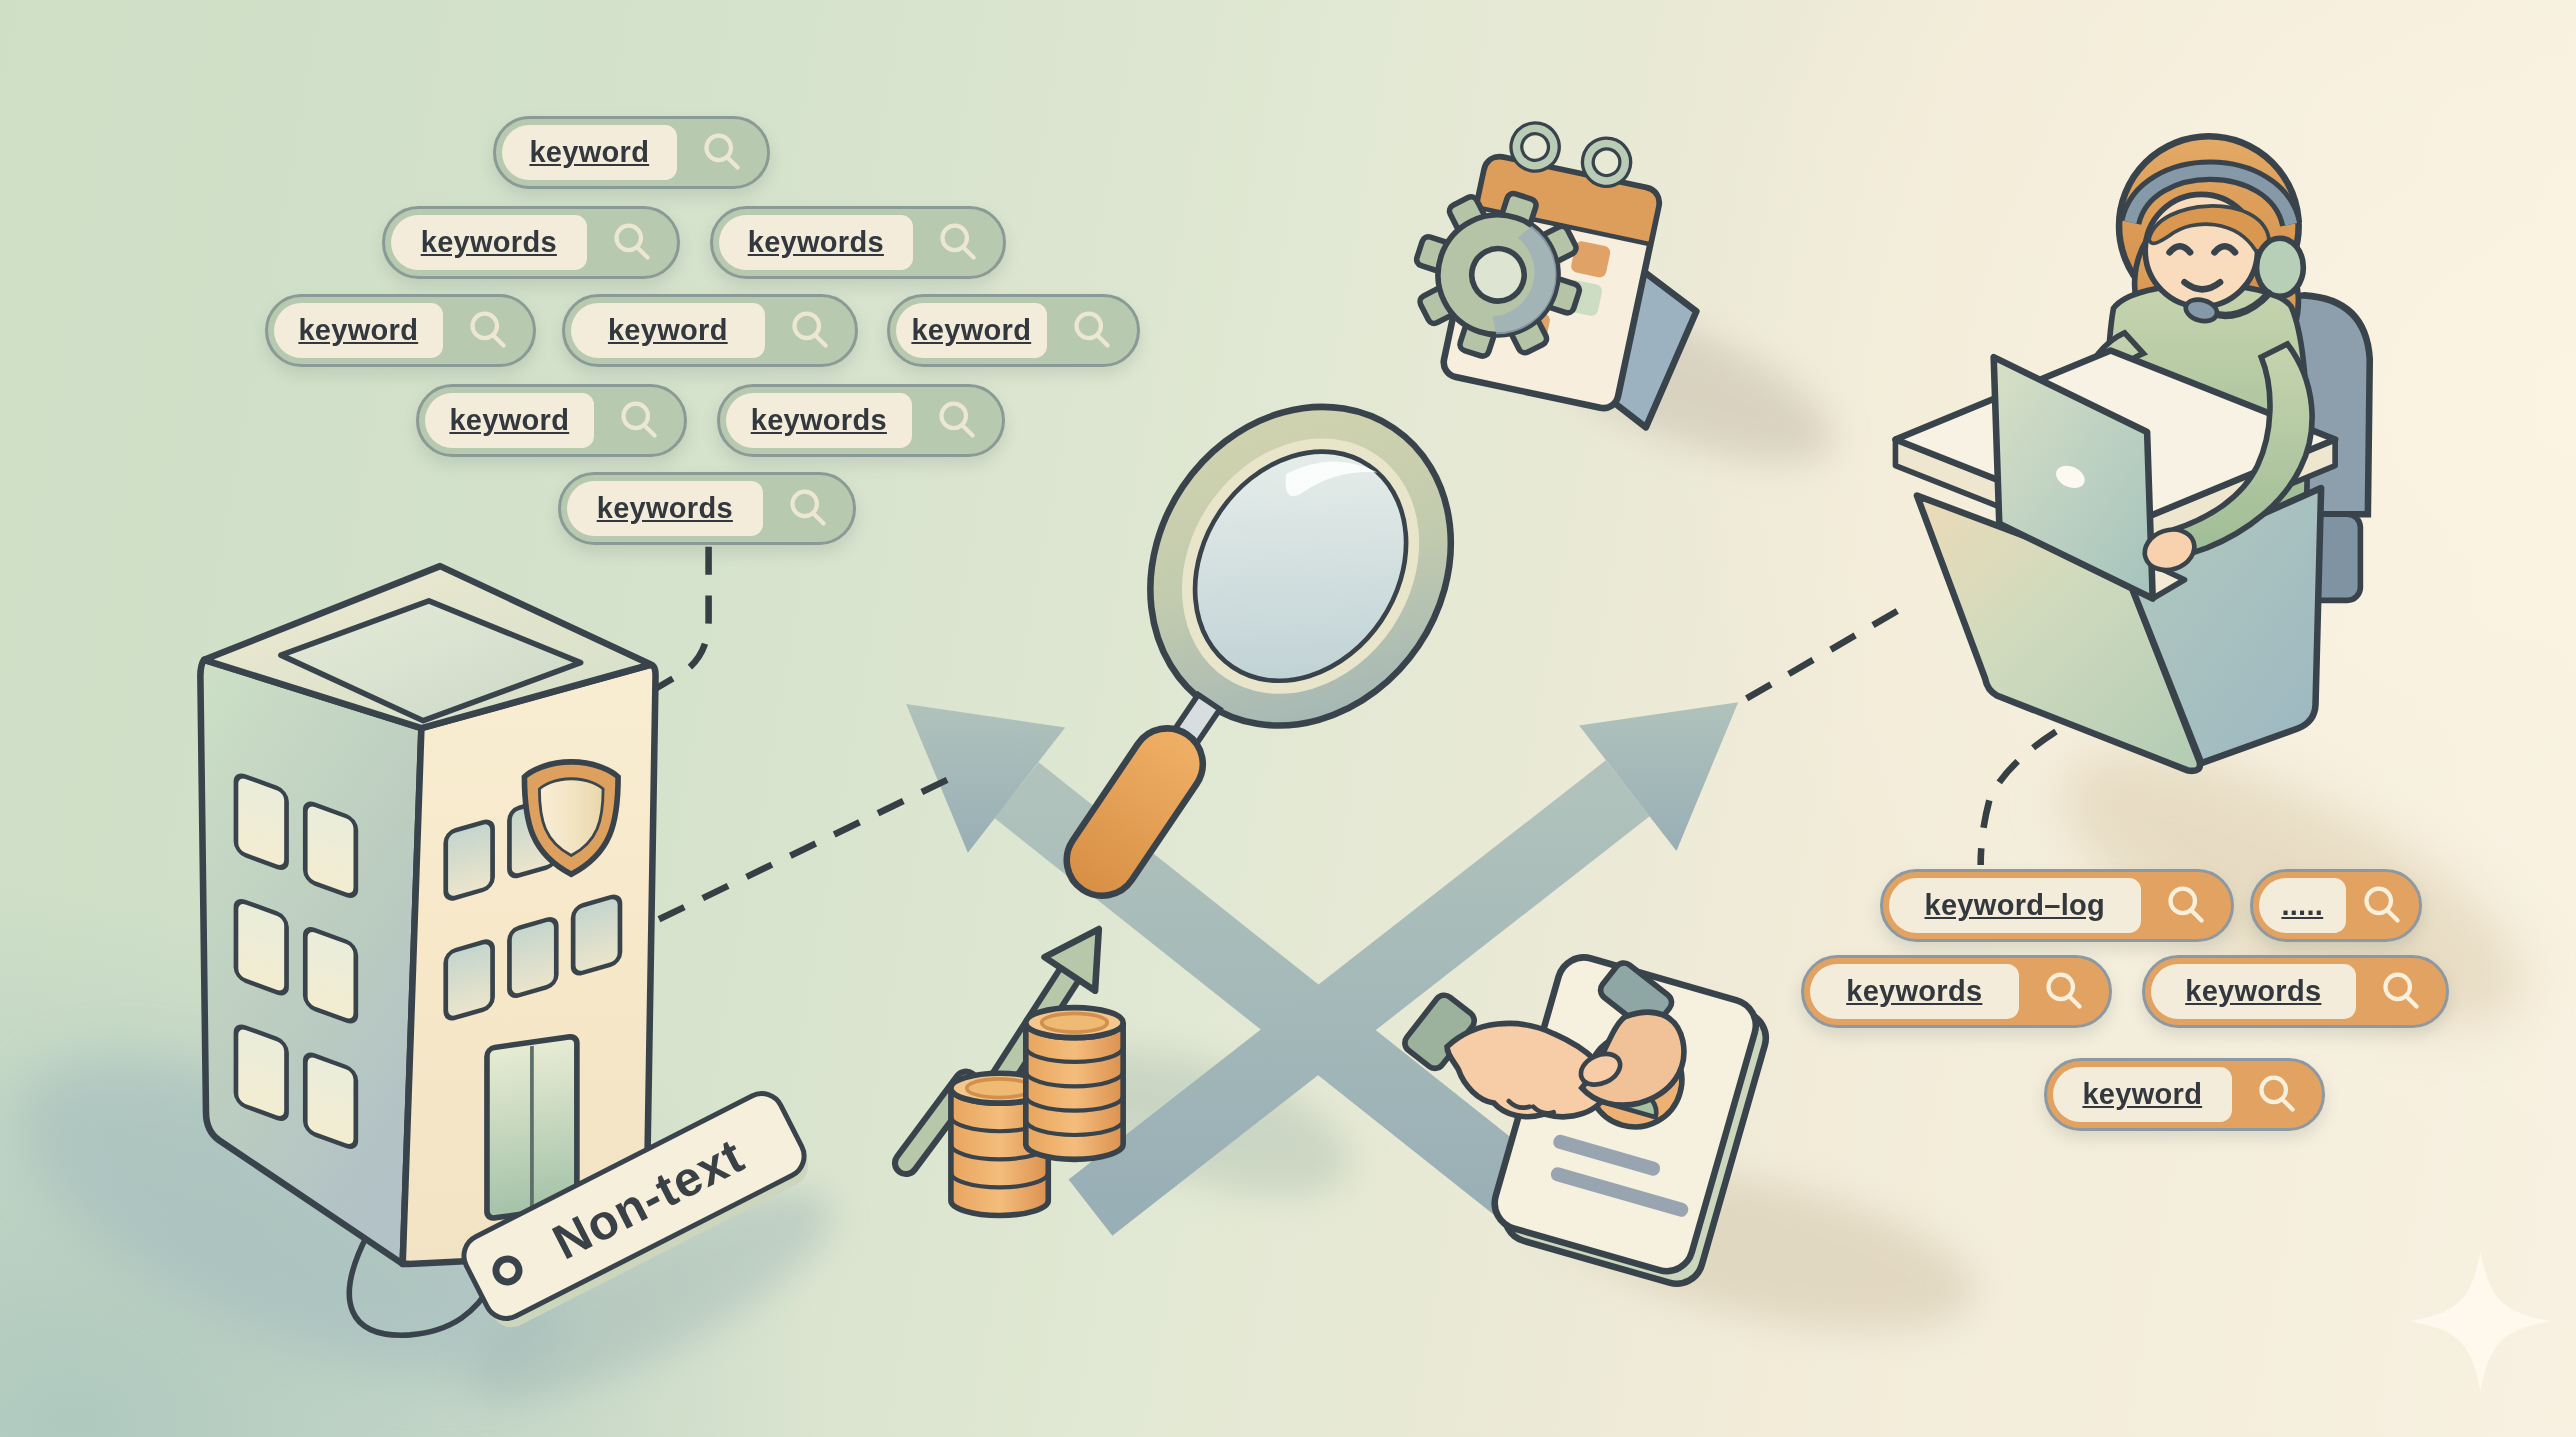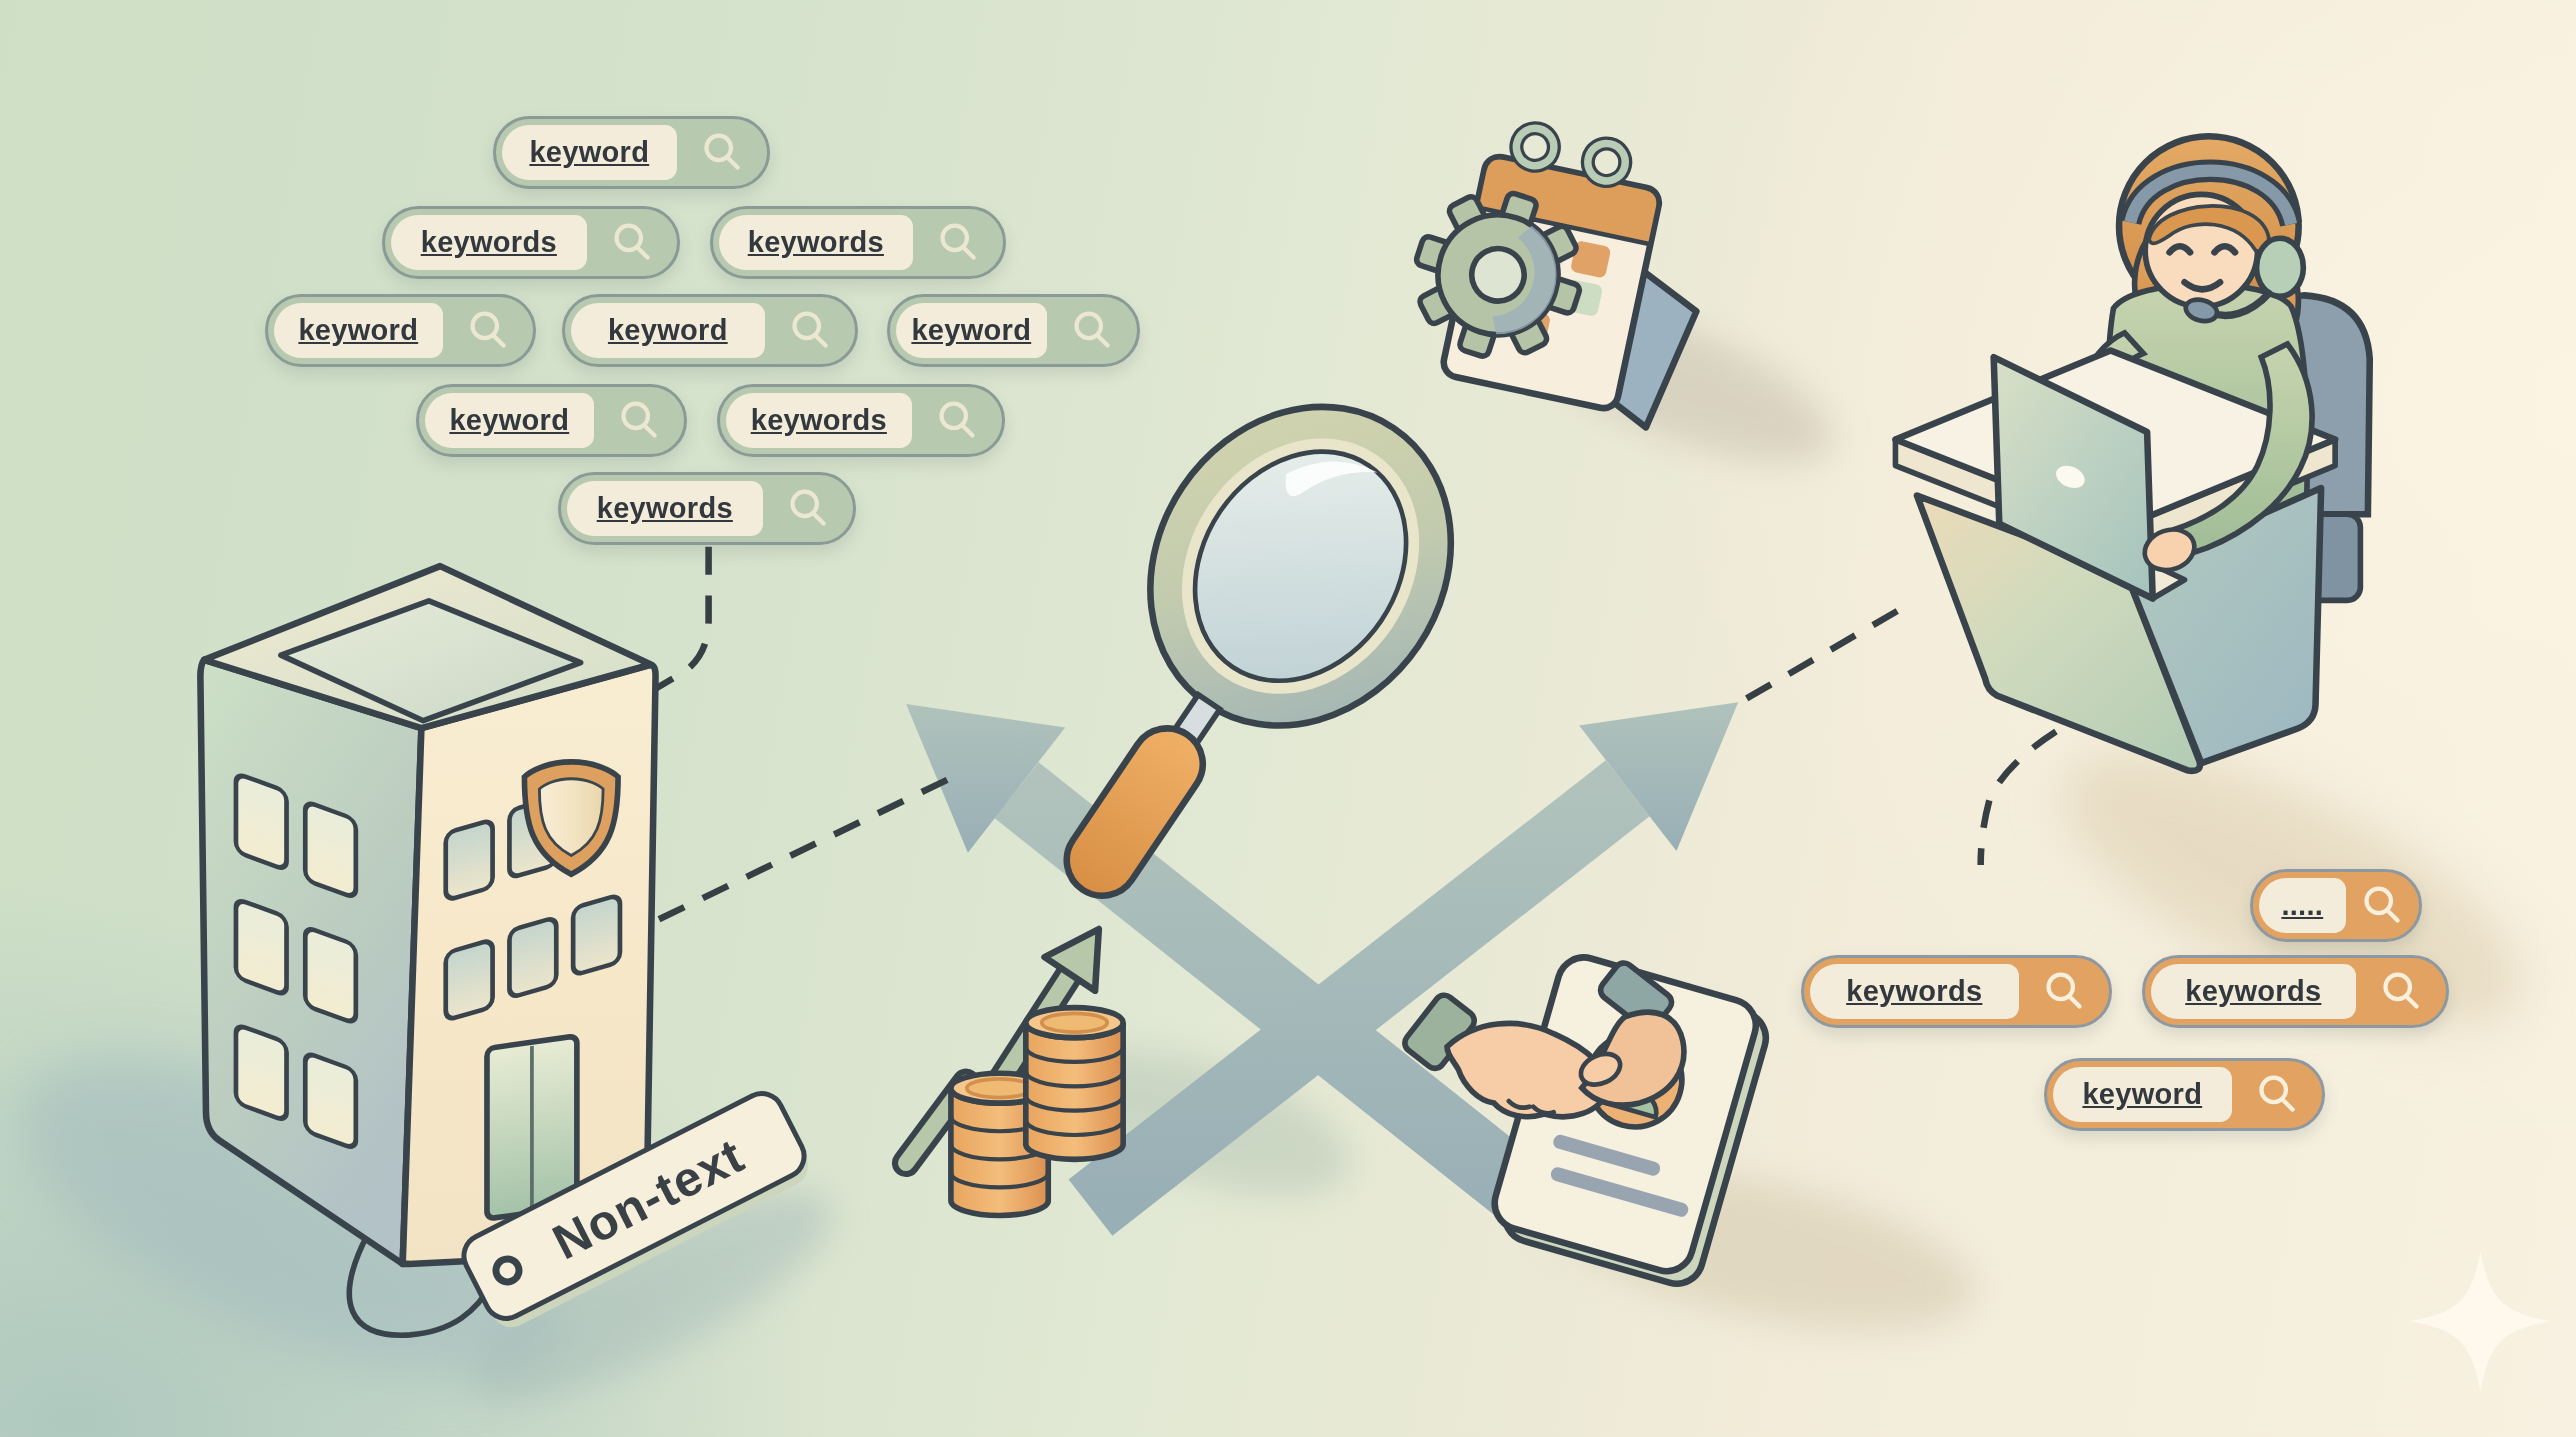--- a/index.html
+++ b/index.html
@@ -464,20 +464,29 @@
   <div class="pill" style="left:558px;top:472px;width:298px">
     <span class="label">keywords</span>
     <span class="cap">
       <svg class="mag" viewBox="0 0 52 52">
           <circle cx="22" cy="21" r="13"></circle>
           <line x1="31" y1="31" x2="42" y2="42"></line>
         </svg>
     </span>
   </div>
 
+  <div class="pill orange" style="left:1880px;top:869px;width:354px">
+    <span class="label">keyword–log</span>
+    <span class="cap">
+      <svg class="mag" viewBox="0 0 52 52">
+          <circle cx="22" cy="21" r="13"></circle>
+          <line x1="31" y1="31" x2="42" y2="42"></line>
+        </svg>
+    </span>
+  </div>
   <div class="pill orange sm" style="left:2250px;top:869px;width:172px">
     <span class="label">.....</span>
     <span class="cap">
       <svg class="mag" viewBox="0 0 52 52">
           <circle cx="22" cy="21" r="13"></circle>
           <line x1="31" y1="31" x2="42" y2="42"></line>
         </svg>
     </span>
   </div>
   <div class="pill orange" style="left:1801px;top:955px;width:311px">

